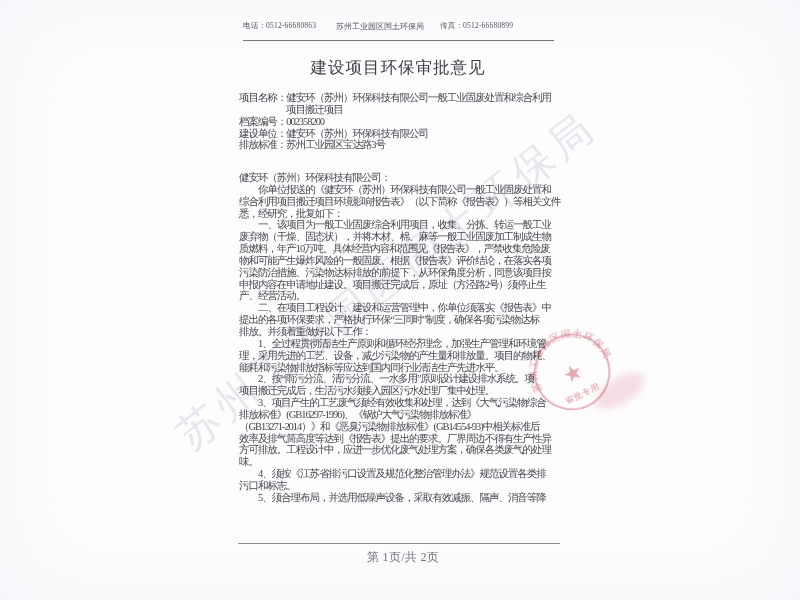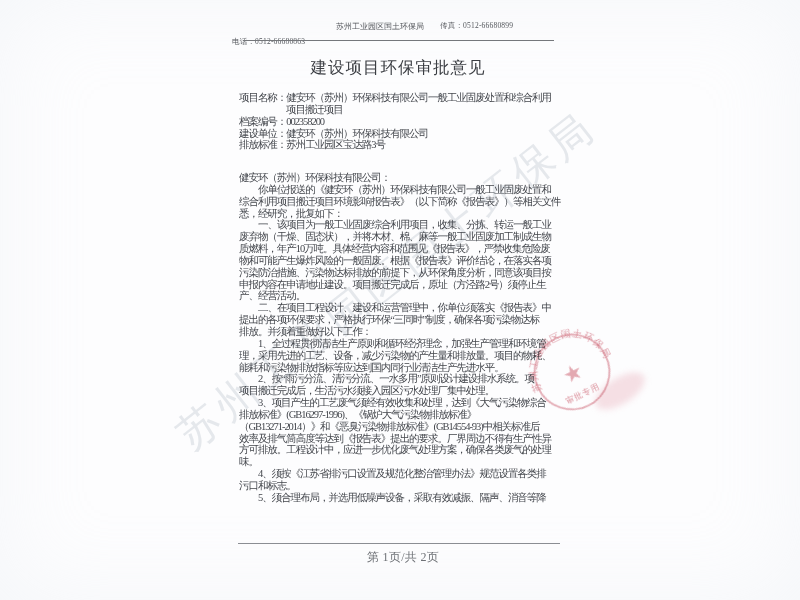--- a/index.html
+++ b/index.html
@@ -11,21 +11,21 @@
   .page{
     position:relative;width:800px;height:600px;
     background:#fdfdfe;
     box-shadow:inset 0 0 90px rgba(225,233,240,0.30);
   }
   
   .hdr-item{
     position:absolute;top:21px;font-size:7.5px;color:#54575c;
     letter-spacing:0.2px;white-space:nowrap;z-index:2;
   }
-  .hdr-phone{left:232px;margin-top:16px;}
+  .hdr-phone{left:243px;}
   .hdr-bureau{left:336px;letter-spacing:0px;font-size:8px;}
   .hdr-fax{left:440px;}
   .hdr-rule{
     position:absolute;left:243px;top:40px;width:311px;height:1px;
     background:#75777b;z-index:2;
   }
   
   .doc-title{
     position:absolute;left:240px;top:57px;width:316px;
     text-align:center;font-size:16.5px;font-weight:normal;color:#3a3d42;

